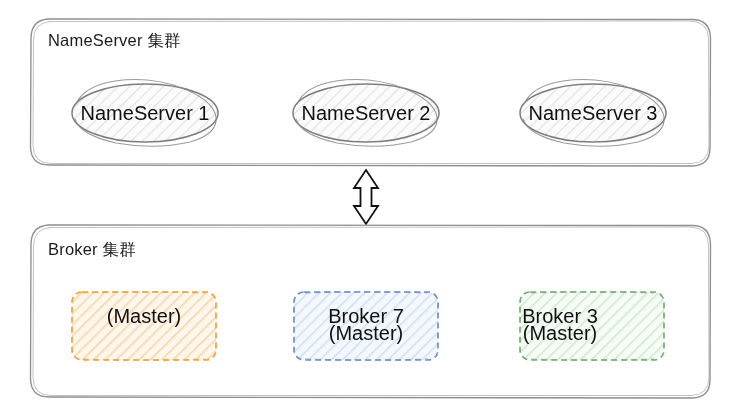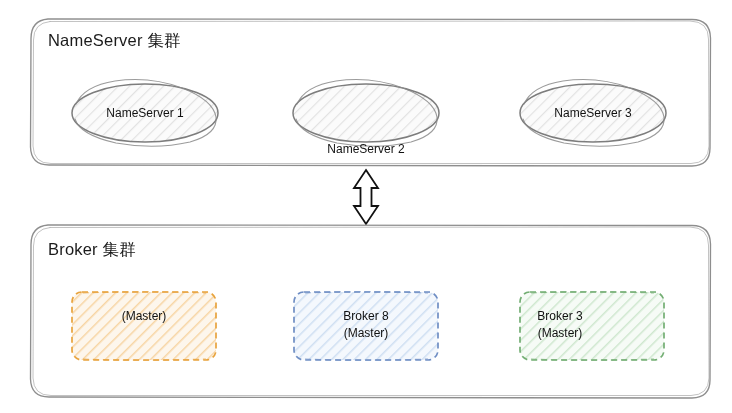--- a/index.html
+++ b/index.html
@@ -33,21 +33,21 @@
     letter-spacing: 0.2px;
     white-space: nowrap;
     line-height: 1;
   }
   #ns-title { left: 48px;  top: 32px; }
   #bk-title { left: 48px;  top: 241px; }
 
   .node-label {
     position: absolute;
     text-align: center;
-    font-size: 12px;
+    font-size: 20px;
     color: #111111;
     line-height: 17px;
     white-space: nowrap;
     pointer-events: none;
   }
 </style>
 </head>
 <body>
 
 <div id="canvas">
@@ -119,30 +119,30 @@
       <path d="M 531 359 Q 588 361.5 654 359" fill="none" stroke="#73ae73" stroke-width="1.2" stroke-dasharray="6 4" opacity="0.7"></path>
     </g>
   </svg>
 
   <div class="cluster-title" id="bk-title">Broker 集群</div>
 
   <div class="cluster-title" id="ns-title">NameServer 集群</div>
 
   <div class="node-label" style="left:72px; top:105px; width:146px;">NameServer 1</div>
 
-  <div class="node-label" style="left:293px; top:105px; width:146px;margin-top:36px;">NameServer 2</div>
+  <div class="node-label" style="left:293px; top:105px; width:146px;">NameServer 2</div>
 
   <div class="node-label" style="left:520px; top:105px; width:146px;text-align:center;">NameServer 3</div>
 
   <div class="node-label" style="left:72px; top:308px; width:144px;">
     <div>(Master)</div>
   </div>
 
   <div class="node-label" style="left:294px; top:308px; width:144px;">
-    <div>Broker 8</div>
+    <div>Broker 7</div>
     <div>(Master)</div>
   </div>
 
   <div class="node-label" style="left:488px; top:308px; width:144px;">
     <div>Broker 3</div>
     <div>(Master)</div>
   </div>
 
 </div>
 

